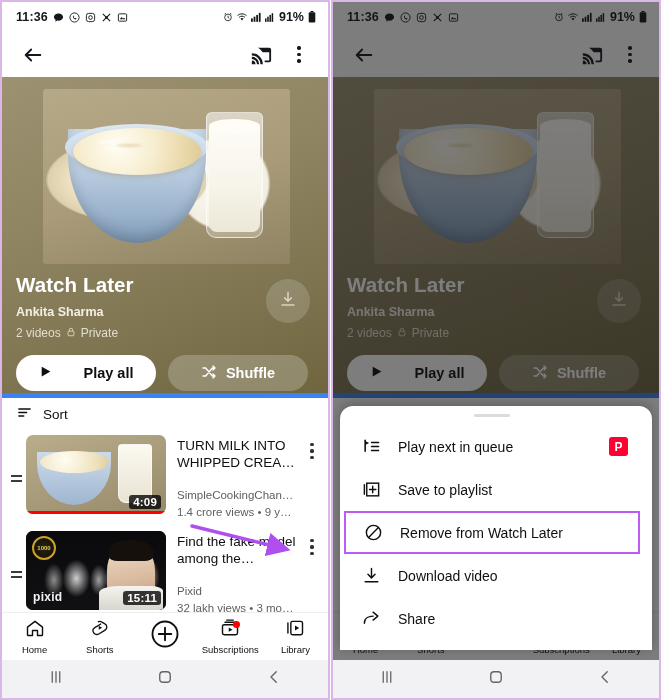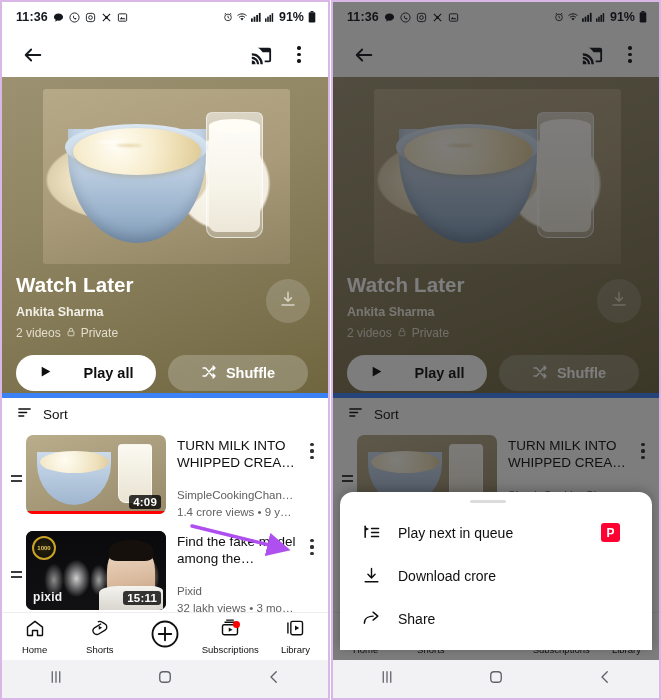--- a/index.html
+++ b/index.html
@@ -326,21 +326,21 @@
   .scrim {
     position: absolute; inset: 0;
     background: rgba(18,18,20,.55);
     pointer-events: none;
   }
   .sheet {
     position: absolute;
     left: 7px; right: 7px; bottom: 48px;
     background: #ffffff;
     border-radius: 13px 13px 0 0;
-    padding: 12px 16px 10px 0;
+    padding: 12px 8px 10px 0;
     box-shadow: 0 -2px 12px rgba(0,0,0,.25);
   }
   .sheet-handle {
     width: 36px; height: 3px; border-radius: 2px;
     background: #dcdcdc;
     margin: -4px auto 8px auto;
   }
   .sheet-item {
     display: flex; align-items: center;
     height: 43px;
@@ -976,29 +976,48 @@
           <svg width="19" height="19" viewBox="0 0 24 24">
               <path d="M4 4v14" stroke="#0f0f0f" stroke-width="2" stroke-linecap="round"></path>
               <path d="M4 5l5 2.5L4 10z" fill="#0f0f0f"></path>
               <path d="M12 7h9M12 12h9M12 17h9" stroke="#0f0f0f" stroke-width="1.7" stroke-linecap="round"></path>
             </svg>
         </span>
         <span class="txt">Play next in queue</span>
         <span class="premium-badge">P</span>
       </div>
 
-
+      <div class="sheet-item">
+        <span class="ico">
+          <svg width="19" height="19" viewBox="0 0 24 24">
+              <rect x="6" y="4" width="15" height="16" fill="none" stroke="#0f0f0f" stroke-width="1.8"></rect>
+              <path d="M3 6v12" stroke="#0f0f0f" stroke-width="1.8" stroke-linecap="round"></path>
+              <path d="M13.5 8v8M9.5 12h8" stroke="#0f0f0f" stroke-width="1.8" stroke-linecap="round"></path>
+            </svg>
+        </span>
+        <span class="txt">Save to playlist</span>
+      </div>
+
+      <div class="sheet-item highlighted">
+        <span class="ico">
+          <svg width="19" height="19" viewBox="0 0 24 24">
+              <circle cx="12" cy="12" r="9" fill="none" stroke="#0f0f0f" stroke-width="1.8"></circle>
+              <path d="M5.8 18.2L18.2 5.8" stroke="#0f0f0f" stroke-width="1.8" stroke-linecap="round"></path>
+            </svg>
+        </span>
+        <span class="txt">Remove from Watch Later</span>
+      </div>
 
       <div class="sheet-item">
         <span class="ico">
           <svg width="19" height="19" viewBox="0 0 24 24">
               <path d="M12 3v12m0 0l-4.5-4.5M12 15l4.5-4.5M4 20h16" stroke="#0f0f0f" stroke-width="1.8" fill="none" stroke-linecap="round" stroke-linejoin="round"></path>
             </svg>
         </span>
-        <span class="txt">Download crore</span>
+        <span class="txt">Download video</span>
       </div>
 
       <div class="sheet-item">
         <span class="ico">
           <svg width="19" height="19" viewBox="0 0 24 24">
               <path d="M3 18c0-7 6.5-9 11-9M14 4l6 5-6 5" stroke="#0f0f0f" stroke-width="1.8" fill="none" stroke-linecap="round" stroke-linejoin="round"></path>
             </svg>
         </span>
         <span class="txt">Share</span>
       </div>

